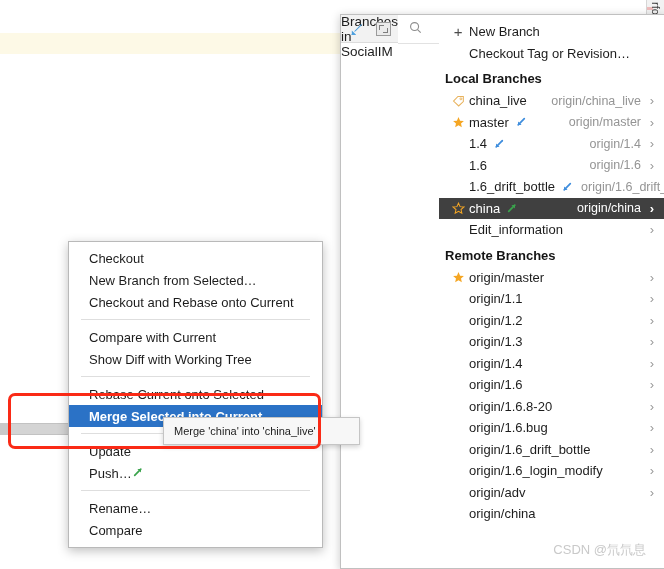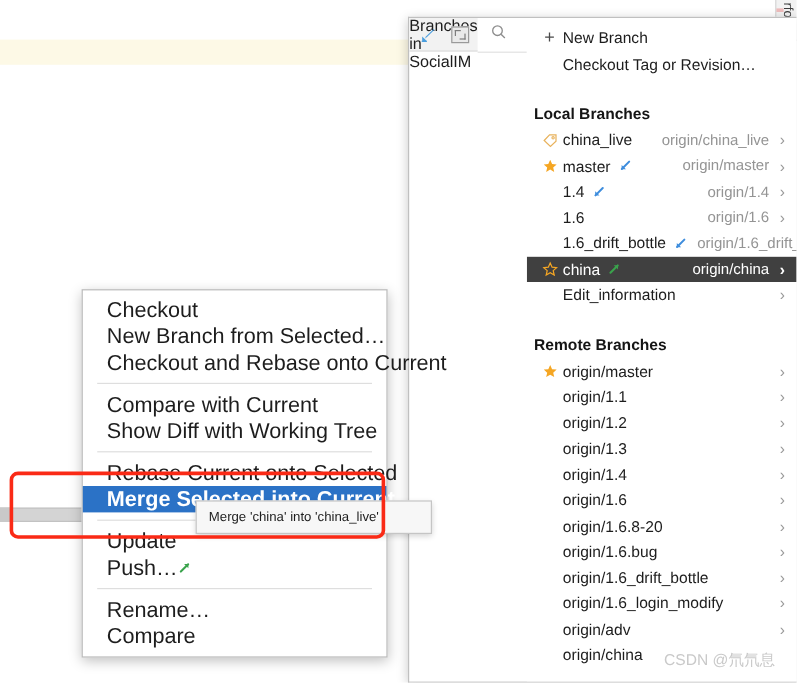--- a/index.html
+++ b/index.html
@@ -195,21 +195,21 @@
   .row.selected .chev { color: #ffffff; font-weight: bold; }
 
   .section-head {
     height: 23px;
     display: flex;
     align-items: center;
     padding-left: 6px;
     font-size: 13px;
     font-weight: bold;
     color: #151515;
-    margin-top: 19px;
+    margin-top: 3px;
   }
   .row.action { color: #1d1d1d; }
   .plus-sign {
     font-size: 15px;
     color: #4a4a4a;
     line-height: 1;
   }
 
   
   #ctx-menu {
@@ -220,21 +220,21 @@
     border: 1px solid #b9b9b9;
     box-shadow: 0 3px 10px rgba(0,0,0,0.25);
     padding: 5px 0 6px 0;
     z-index: 20;
   }
   .mi {
     height: 22px;
     display: flex;
     align-items: center;
     padding-left: 20px;
-    font-size: 18px;
+    font-size: 13px;
     color: #1d1d1d;
     white-space: nowrap;
     cursor: default;
   }
   .mi.sel { background: #2b72c6; color: #ffffff; font-weight: bold; }
   .sep {
     height: 1px;
     background: #dedede;
     margin: 6px 12px 6px 12px;
   }

